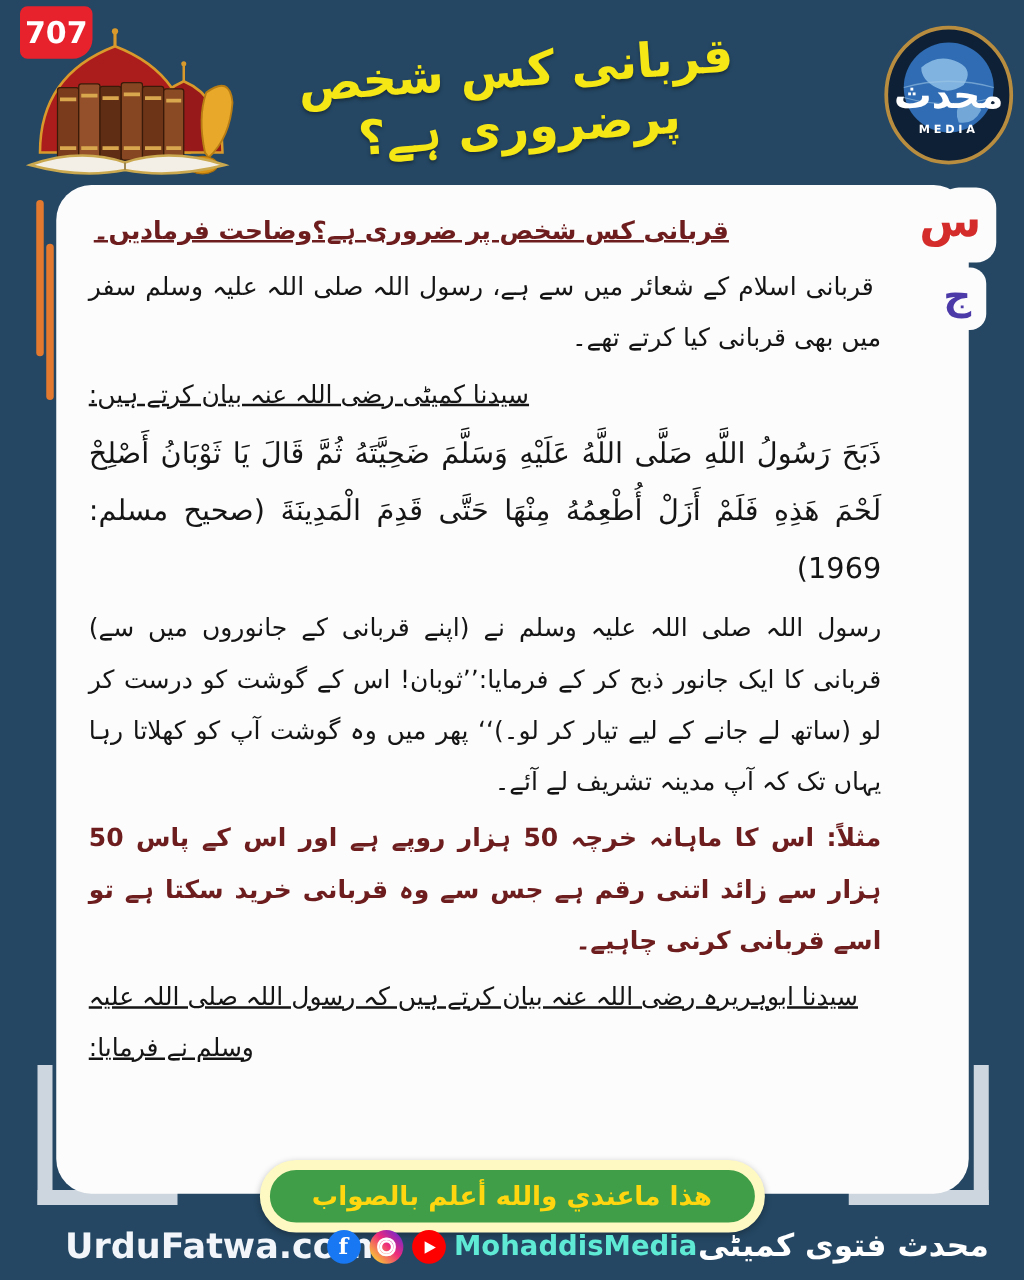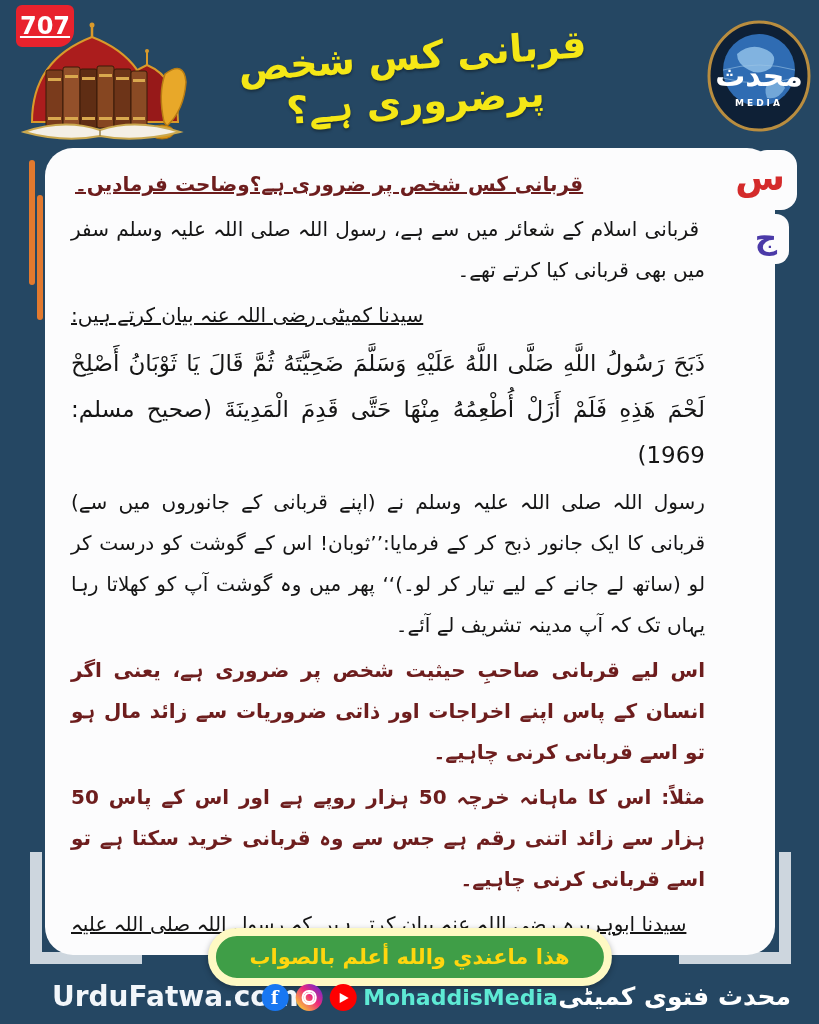--- a/index.html
+++ b/index.html
@@ -14,21 +14,20 @@
     position:relative; width:819px; height:1024px; margin:0 auto;
     background:var(--bg); overflow:hidden;
     font-family:"DejaVu Sans", sans-serif;
   }
   
   .badge{
     position:absolute; left:16px; top:5px; width:58px; height:42px;
     background:var(--badge-red); color:#fff; font-size:24px; font-weight:bold;
     display:flex; align-items:center; justify-content:center;
     border-radius:6px 6px 16px 6px;
-    text-decoration:underline;
   }
   .illustration{position:absolute; left:12px; top:22px; width:182px; height:124px;}
   .main-title{
     position:absolute; left:198px; top:28px; width:432px; height:104px;
     display:flex; align-items:center; justify-content:center;
     color:var(--title-yellow); font-size:38px; font-weight:bold;
     direction:rtl; transform:rotate(-4deg); text-align:center; line-height:1.2;
     text-shadow:0 2px 3px rgba(0,0,0,.35);
   }
   .logo{position:absolute; right:8px; top:20px; width:104px; height:112px;}
@@ -154,21 +153,20 @@
   <div class="marker q">س</div>
   <div class="marker a">ج</div>
 
   <div class="card">
     <div class="card-inner">
       <p class="p single question">قربانی کس شخص پر ضروری ہے؟وضاحت فرمادیں۔</p>
       <p class="p answer">قربانی اسلام کے شعائر میں سے ہے، رسول اللہ صلی اللہ علیہ وسلم سفر میں بھی قربانی کیا کرتے تھے۔</p>
       <p class="p single">سیدنا کمیٹی رضی اللہ عنہ بیان کرتے ہیں:</p>
       <p class="p arabic">ذَبَحَ رَسُولُ اللَّهِ صَلَّى اللَّهُ عَلَيْهِ وَسَلَّمَ ضَحِيَّتَهُ ثُمَّ قَالَ يَا ثَوْبَانُ أَصْلِحْ لَحْمَ هَذِهِ فَلَمْ أَزَلْ أُطْعِمُهُ مِنْهَا حَتَّى قَدِمَ الْمَدِينَةَ (صحیح مسلم: 1969)</p>
       <p class="p">رسول اللہ صلی اللہ علیہ وسلم نے (اپنے قربانی کے جانوروں میں سے) قربانی کا ایک جانور ذبح کر کے فرمایا:’’ثوبان! اس کے گوشت کو درست کر لو (ساتھ لے جانے کے لیے تیار کر لو۔)‘‘ پھر میں وہ گوشت آپ کو کھلاتا رہا یہاں تک کہ آپ مدینہ تشریف لے آئے۔</p>
-      <p class="p maroon">اس لیے قربانی صاحبِ حیثیت شخص پر ضروری ہے، یعنی اگر انسان کے پاس اپنے اخراجات اور ذاتی ضروریات سے زائد مال ہو تو اسے قربانی کرنی چاہیے۔</p>
       <p class="p maroon">مثلاً: اس کا ماہانہ خرچہ 50 ہزار روپے ہے اور اس کے پاس 50 ہزار سے زائد اتنی رقم ہے جس سے وہ قربانی خرید سکتا ہے تو اسے قربانی کرنی چاہیے۔</p>
       <p class="p single">سیدنا ابوہریرہ رضی اللہ عنہ بیان کرتے ہیں کہ رسول اللہ صلی اللہ علیہ وسلم نے فرمایا:</p>
 
     </div>
   </div>
 
   <div class="pill">هذا ماعندي والله أعلم بالصواب</div>
 
   <div class="site">UrduFatwa.com</div>
 

